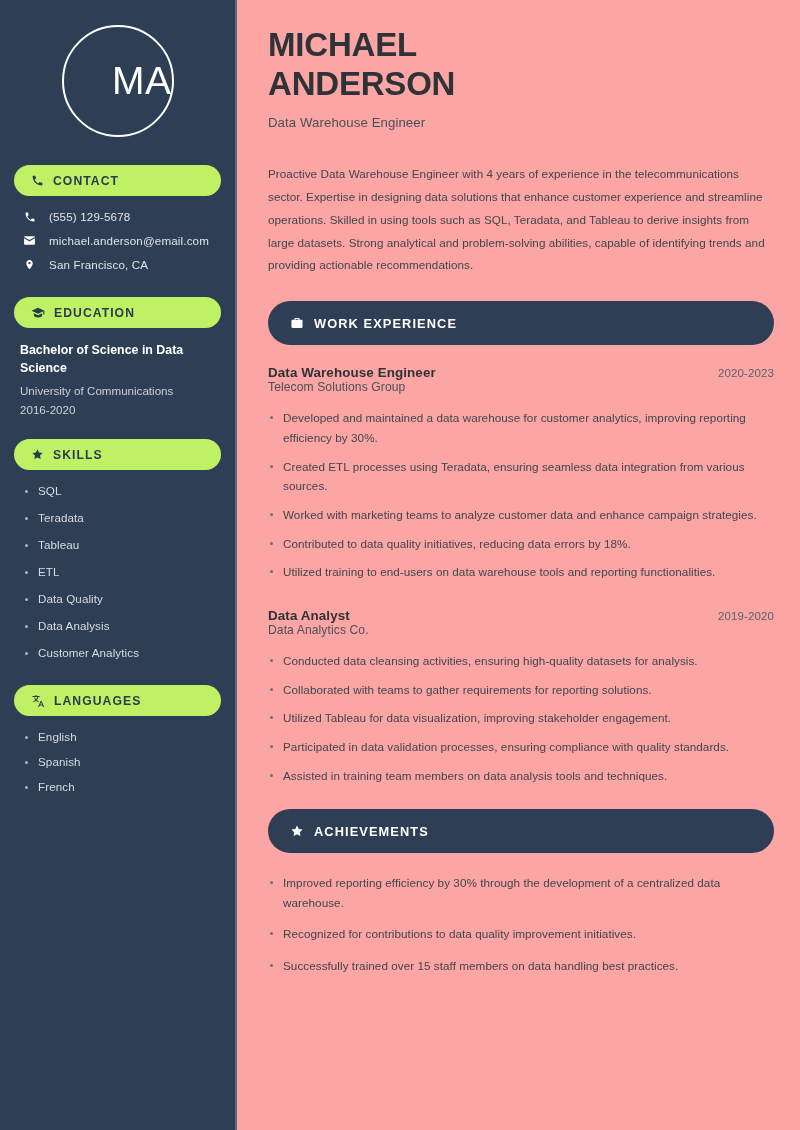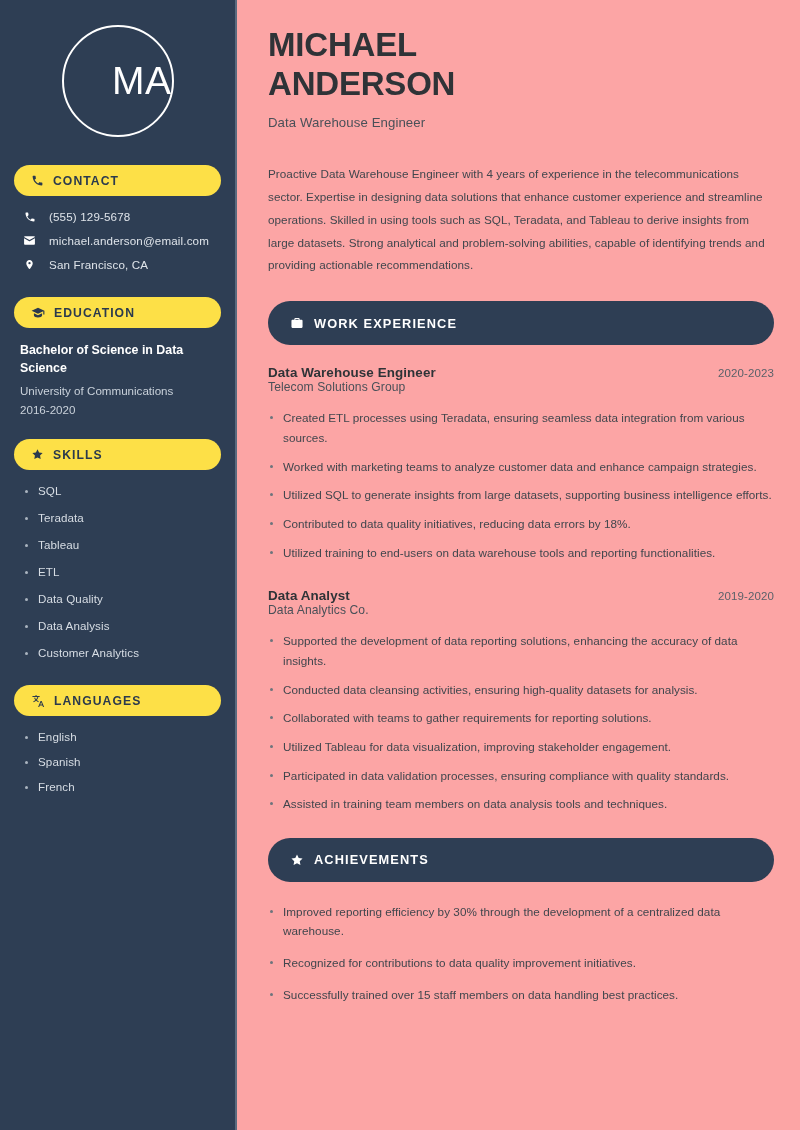--- a/index.html
+++ b/index.html
@@ -47,21 +47,21 @@
     justify-content: flex-end;
   }
   .avatar span {
     font-size: 39px;
     font-weight: 400;
     letter-spacing: 0.5px;
     color: #ffffff;
   }
 
   .pill {
-    background: #fde047;
+    background: #bef264;
     border-radius: 22px;
     height: 31px;
     display: flex;
     align-items: center;
     gap: 9px;
     padding: 0 17px;
     margin-bottom: 14px;
   }
   .pill .pill-label {
     color: #2b3a4d;
@@ -364,36 +364,35 @@
       <span class="bar-label">WORK EXPERIENCE</span>
     </div>
 
     <div class="job">
       <div class="job-head">
         <span class="job-role">Data Warehouse Engineer</span>
         <span class="job-dates">2020-2023</span>
       </div>
       <div class="job-company">Telecom Solutions Group</div>
       <ul class="bullets">
+        <li>Developed and maintained a data warehouse for customer analytics, improving reporting efficiency by 30%.</li>
         <li>Created ETL processes using Teradata, ensuring seamless data integration from various sources.</li>
         <li>Worked with marketing teams to analyze customer data and enhance campaign strategies.</li>
-        <li>Utilized SQL to generate insights from large datasets, supporting business intelligence efforts.</li>
         <li>Contributed to data quality initiatives, reducing data errors by 18%.</li>
         <li>Utilized training to end-users on data warehouse tools and reporting functionalities.</li>
       </ul>
     </div>
 
     <div class="job">
       <div class="job-head">
         <span class="job-role">Data Analyst</span>
         <span class="job-dates">2019-2020</span>
       </div>
       <div class="job-company">Data Analytics Co.</div>
       <ul class="bullets">
-        <li>Supported the development of data reporting solutions, enhancing the accuracy of data insights.</li>
         <li>Conducted data cleansing activities, ensuring high-quality datasets for analysis.</li>
         <li>Collaborated with teams to gather requirements for reporting solutions.</li>
         <li>Utilized Tableau for data visualization, improving stakeholder engagement.</li>
         <li>Participated in data validation processes, ensuring compliance with quality standards.</li>
         <li>Assisted in training team members on data analysis tools and techniques.</li>
       </ul>
     </div>
 
     <div class="section-bar">
       <span class="bar-icon">

